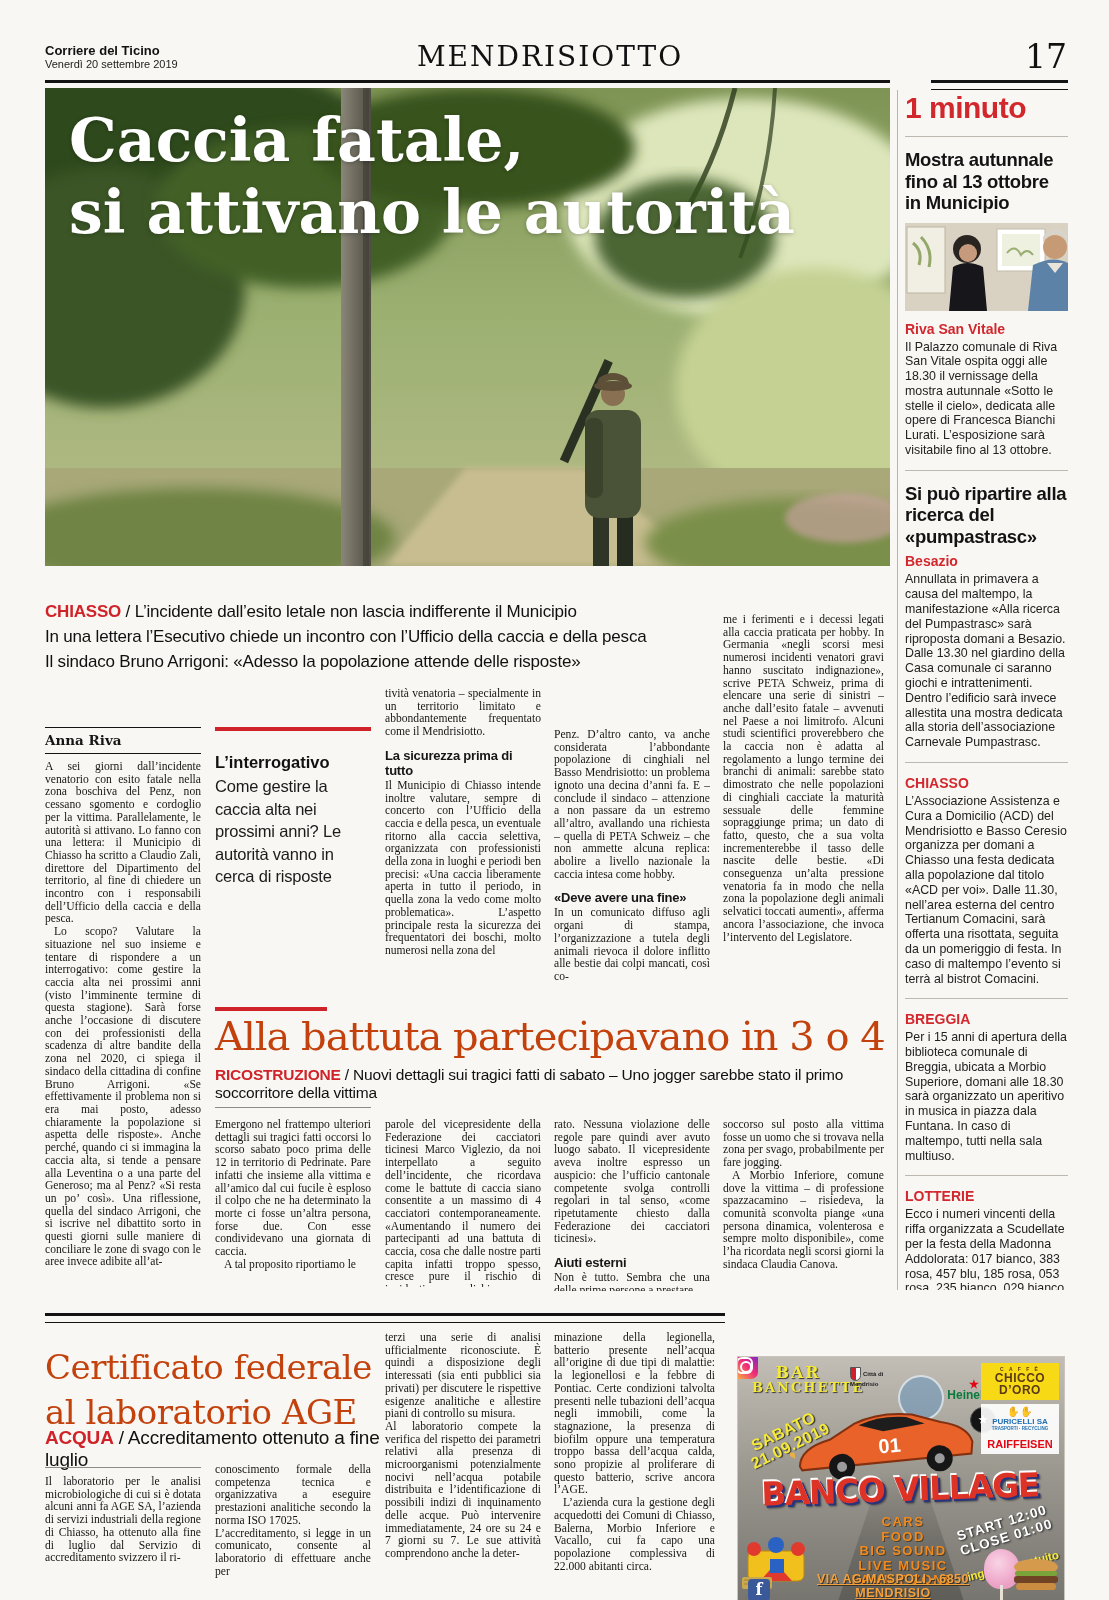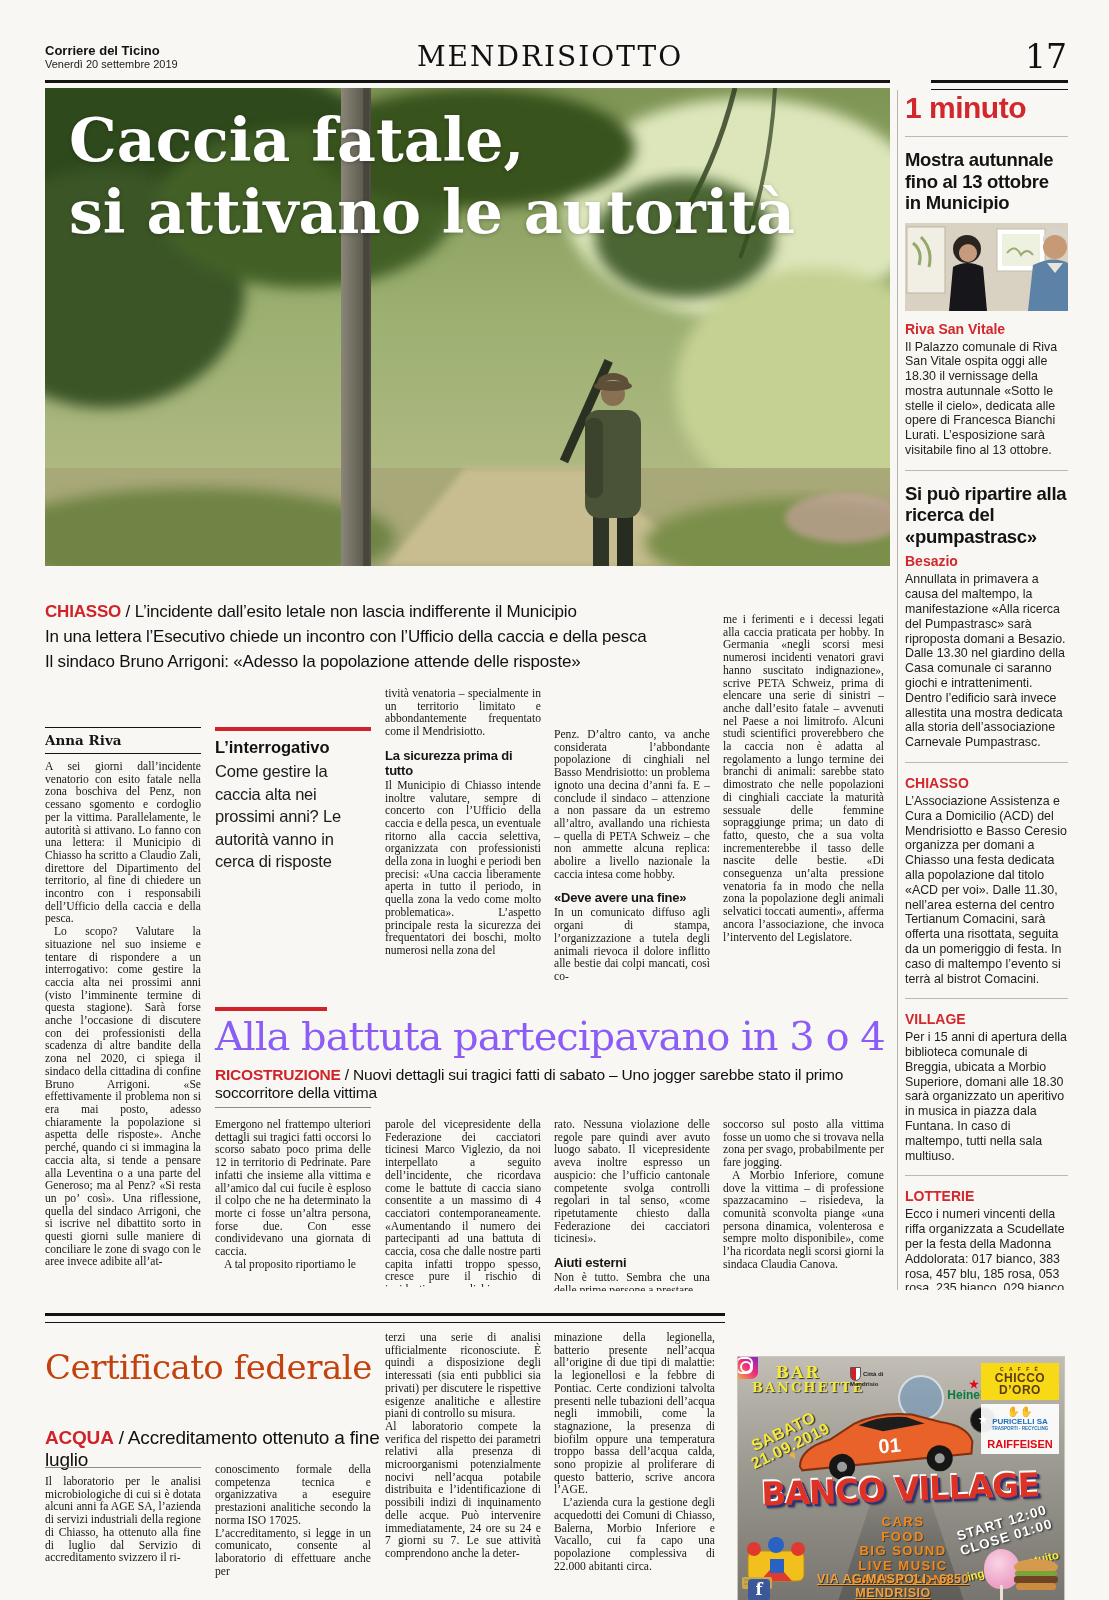--- a/index.html
+++ b/index.html
@@ -32,26 +32,26 @@
   .bodycol{font:400 11.6px/12.7px "Liberation Serif",serif;text-align:justify;color:#161616;
            hyphens:auto;-webkit-hyphens:auto;overflow:hidden;}
   .bodycol p{margin:0;}
   .bodycol p.ind{text-indent:9px;}
   .sub{font:700 13px/15px "Liberation Sans",sans-serif;margin:9px 0 2px;text-align:left;letter-spacing:-.2px;}
   .byline{font:700 13.5px/16px "DejaVu Serif",serif;border-top:1.5px solid #131313;border-bottom:1px solid #131313;
           padding:4px 0 5px;margin-bottom:7px;text-align:left;}
   .thinrule{height:1px;background:#8f8b84;}
 
   
-  .qbox{border-top:4px solid #cf2329;padding-top:7px;font-family:"Liberation Sans",sans-serif;}
+  .qbox{border-top:4px solid #cf2329;padding-top:22px;font-family:"Liberation Sans",sans-serif;}
   .qbox .qtitle{font:700 16.5px/19px "Liberation Sans",sans-serif;color:#111;}
   .qbox .qtext{font:400 16.5px/22.5px "Liberation Sans",sans-serif;color:#1b1b1b;margin-top:3px;letter-spacing:-.2px;}
 
   
-  .a2head{font:400 40px/44px "DejaVu Serif",serif;letter-spacing:-1px;color:#8b5cf6;}
+  .a2head{font:400 40px/44px "DejaVu Serif",serif;letter-spacing:-1px;color:#c2410c;}
   .a3head{font:400 34px/45px "DejaVu Serif",serif;letter-spacing:-.5px;color:#c2410c;margin-top:16px;}
   .redbar{background:#cf2329;}
 
   
   .sidebar{font-family:"Liberation Sans",sans-serif;overflow:hidden;}
   .sb-title{font:700 30px/32px "Liberation Sans",sans-serif;color:#d2272d;letter-spacing:-.5px;}
   .sb-div{height:1px;background:#bdb9b1;margin:12px 0;}
   .sb-head{font:700 18.5px/21.5px "Liberation Sans",sans-serif;color:#131313;letter-spacing:-.3px;margin:0;}
   .sb-loc{font:700 14px/17px "Liberation Sans",sans-serif;color:#d2272d;margin:6px 0 2px;}
   .sb-text{font:400 12.4px/14.8px "Liberation Sans",sans-serif;color:#222;margin:0;}
@@ -223,20 +223,21 @@
     <p>Non è tutto. Sembra che una delle prime persone a prestare</p>
   </div>
   <div class="abs bodycol" style="left:723px;top:1119px;width:161px;height:172px;">
     <p>soccorso sul posto alla vittima fosse un uomo che si trovava nella zona per svago, probabilmente per fare jogging.</p>
     <p class="ind">A Morbio Inferiore, comune dove la vittima – di professione spazzacamino – risiedeva, la comunità sconvolta piange «una persona dinamica, volenterosa e sempre molto disponibile», come l’ha ricordata negli scorsi giorni la sindaca Claudia Canova.</p>
   </div>
 
   <div class="abs dblrule" style="left:45px;top:1313px;width:680px;"></div>
   <div class="abs a3head" style="left:45px;top:1329px;width:340px;">
     <div>Certificato federale</div>
+    <div>al laboratorio AGE</div>
   </div>
   <div class="abs kickline" style="left:45px;top:1427px;width:340px;font-size:19px;line-height:22px;">
     <span class="red">ACQUA</span> <span>/ Accreditamento ottenuto a fine luglio</span>
   </div>
   <div class="abs thinrule" style="left:45px;top:1467px;width:156px;"></div>
 
   <div class="abs bodycol" style="left:45px;top:1476px;width:156px;height:118px;">
     <p>Il laboratorio per le analisi microbiologiche di cui si è dotata alcuni anni fa AGE SA, l’azienda di servizi industriali della regione di Chiasso, ha ottenuto alla fine di luglio dal Servizio di accreditamento svizzero il ri-</p>
   </div>
   <div class="abs bodycol" style="left:215px;top:1464px;width:156px;height:130px;">
@@ -287,21 +288,21 @@
     </div>
 
     <div class="sb-div"></div>
     <div>
       <div class="sb-loc" style="margin-top:0;">CHIASSO</div>
       <p class="sb-text">L’Associazione Assistenza e Cura a Domicilio (ACD) del Mendrisiotto e Basso Ceresio organizza per domani a Chiasso una festa dedicata alla popolazione dal titolo «ACD per voi». Dalle 11.30, nell’area esterna del centro Tertianum Comacini, sarà offerta una risottata, seguita da un pomeriggio di festa. In caso di maltempo l’evento si terrà al bistrot Comacini.</p>
     </div>
 
     <div class="sb-div"></div>
     <div>
-      <div class="sb-loc" style="margin-top:0;">VILLAGE</div>
+      <div class="sb-loc" style="margin-top:0;">BREGGIA</div>
       <p class="sb-text">Per i 15 anni di apertura della biblioteca comunale di Breggia, ubicata a Morbio Superiore, domani alle 18.30 sarà organizzato un aperitivo in musica in piazza dala Funtana. In caso di maltempo, tutti nella sala multiuso.</p>
     </div>
 
     <div class="sb-div"></div>
     <div>
       <div class="sb-loc" style="margin-top:0;">LOTTERIE</div>
       <p class="sb-text">Ecco i numeri vincenti della riffa organizzata a Scudellate per la festa della Madonna Addolorata: 017 bianco, 383 rosa, 457 blu, 185 rosa, 053 rosa, 235 bianco, 029 bianco e 340 blu. Annunciarsi allo 091/684.17.42. I numeri estratti nell’ambito della lotteria per il 40.esimo del TC Morbio Inferiore sono invece il 2189, 7087, 2530, 3938, 3304, 5789, 7780, 6818, 3127, 7847, 3544, 7128, 2071, 7313, 538, 7738, 1131, 2334, 165 e 4062. Annunciarsi a 40tcmorbio@gmail.com.</p>
     </div>
   </div>
 

